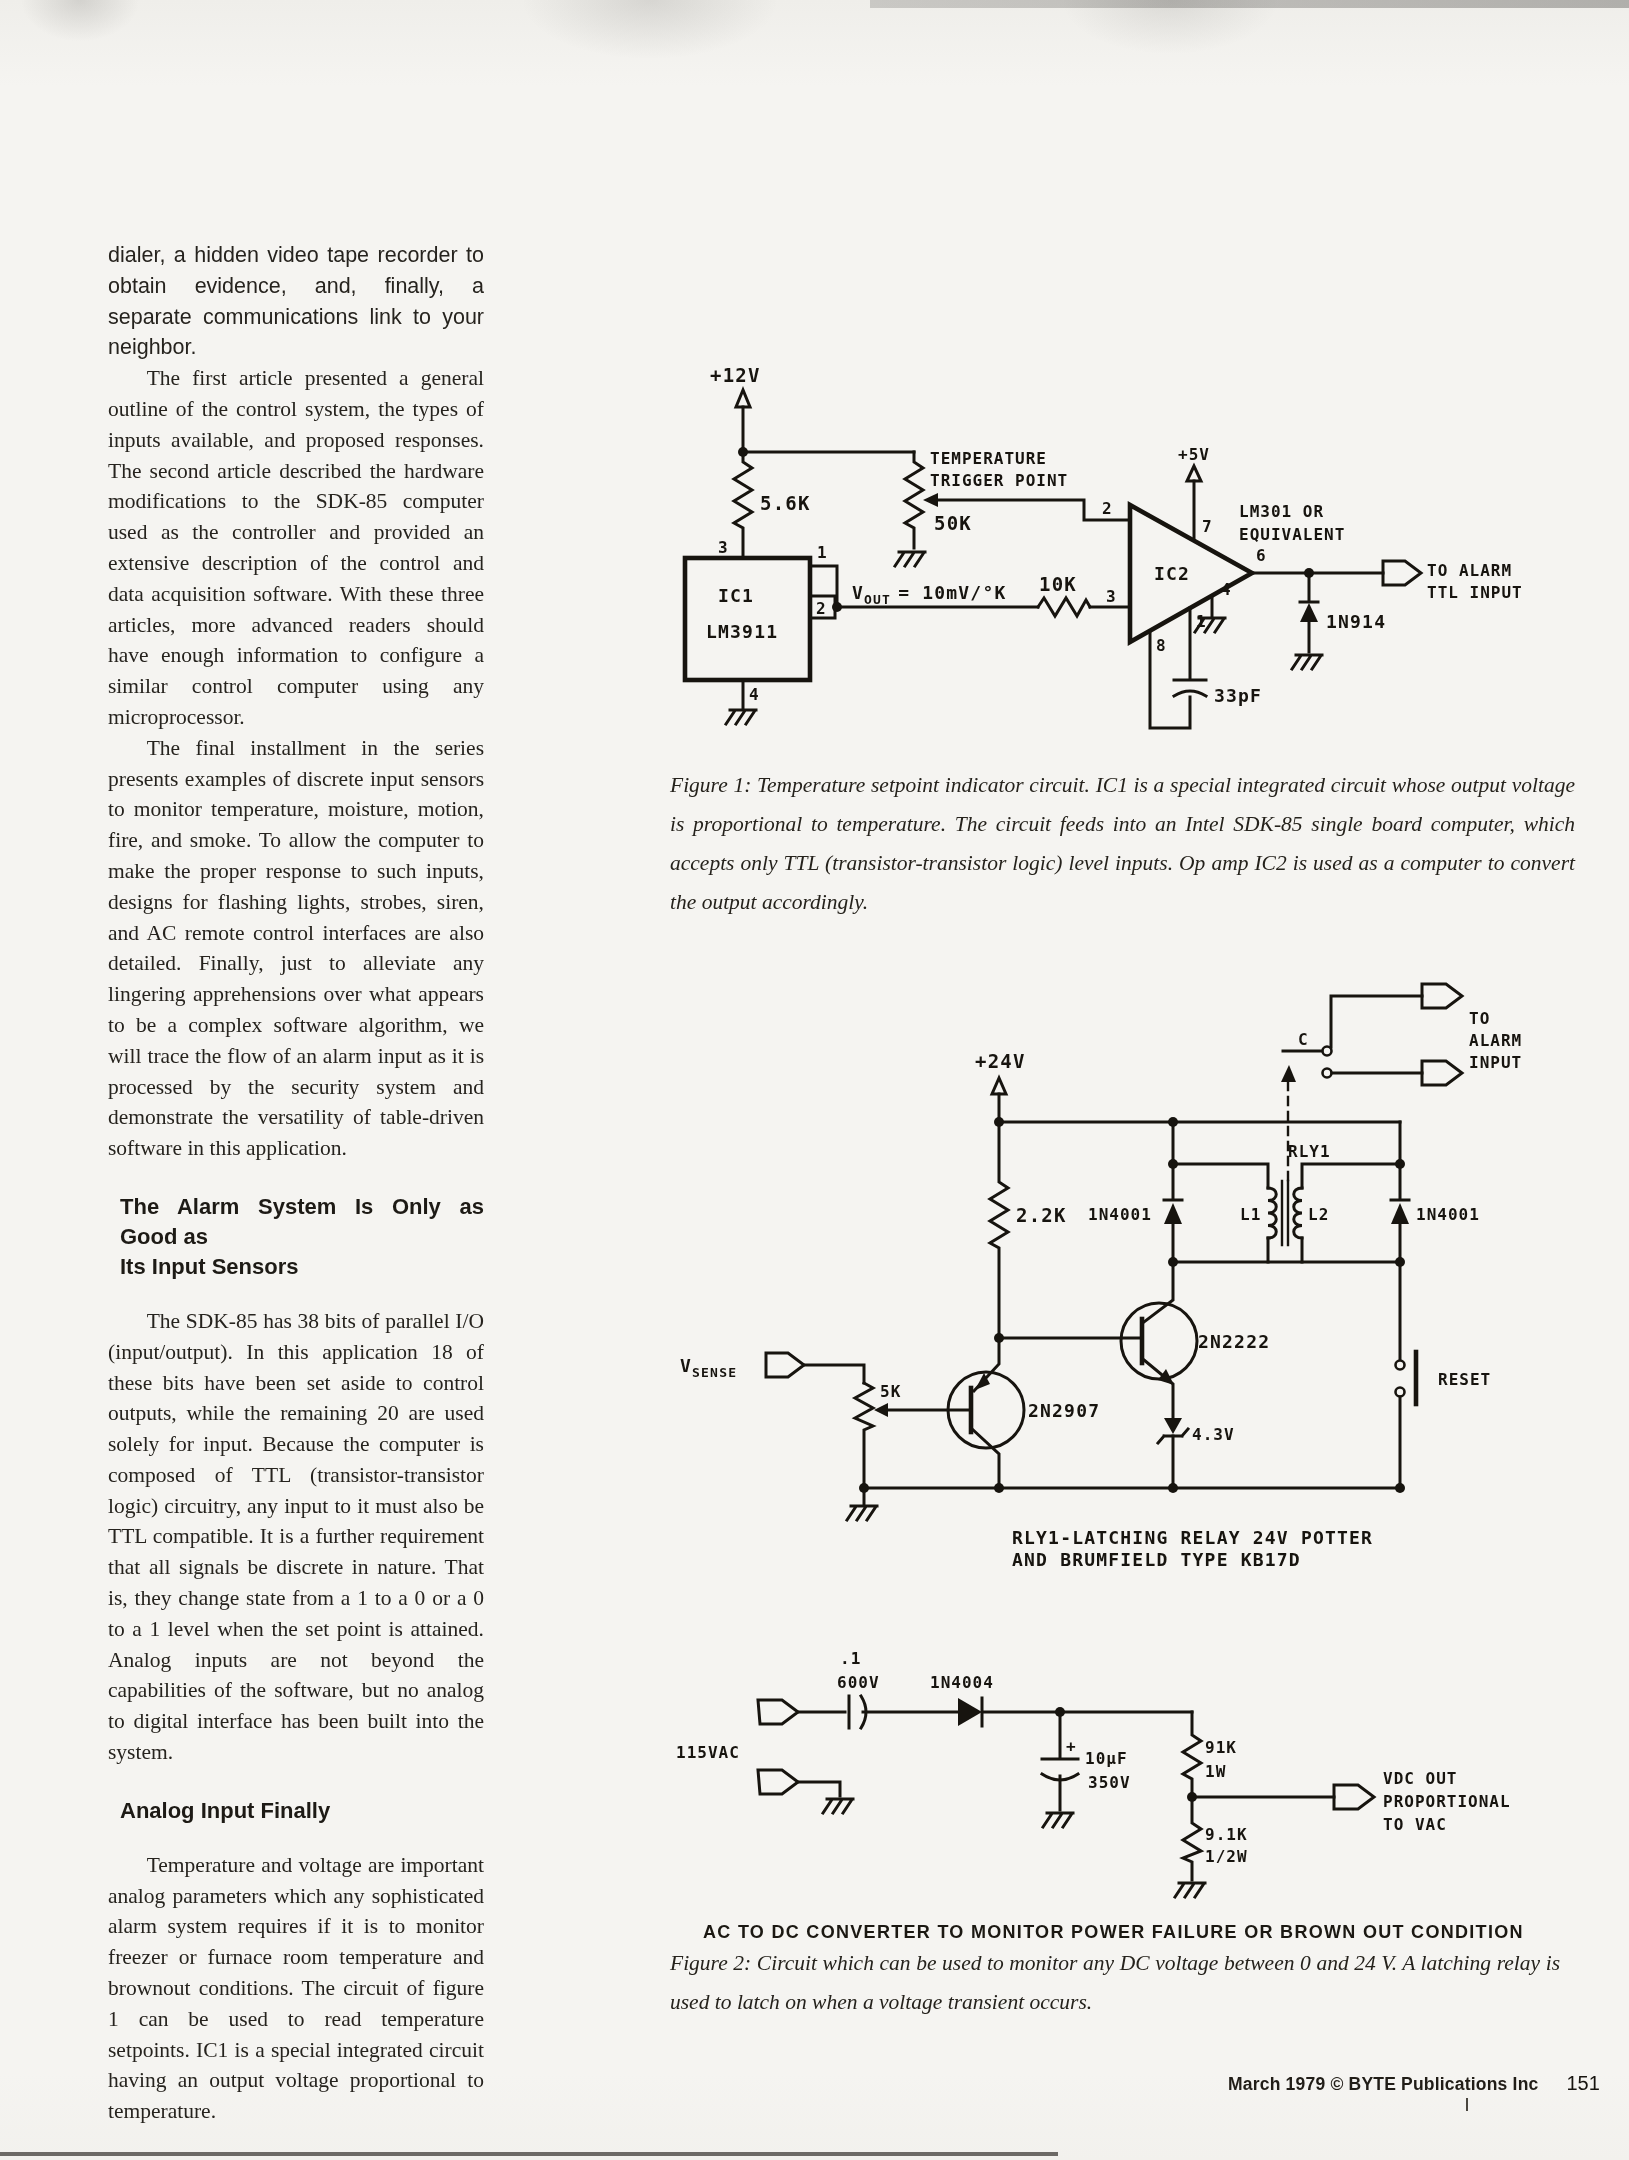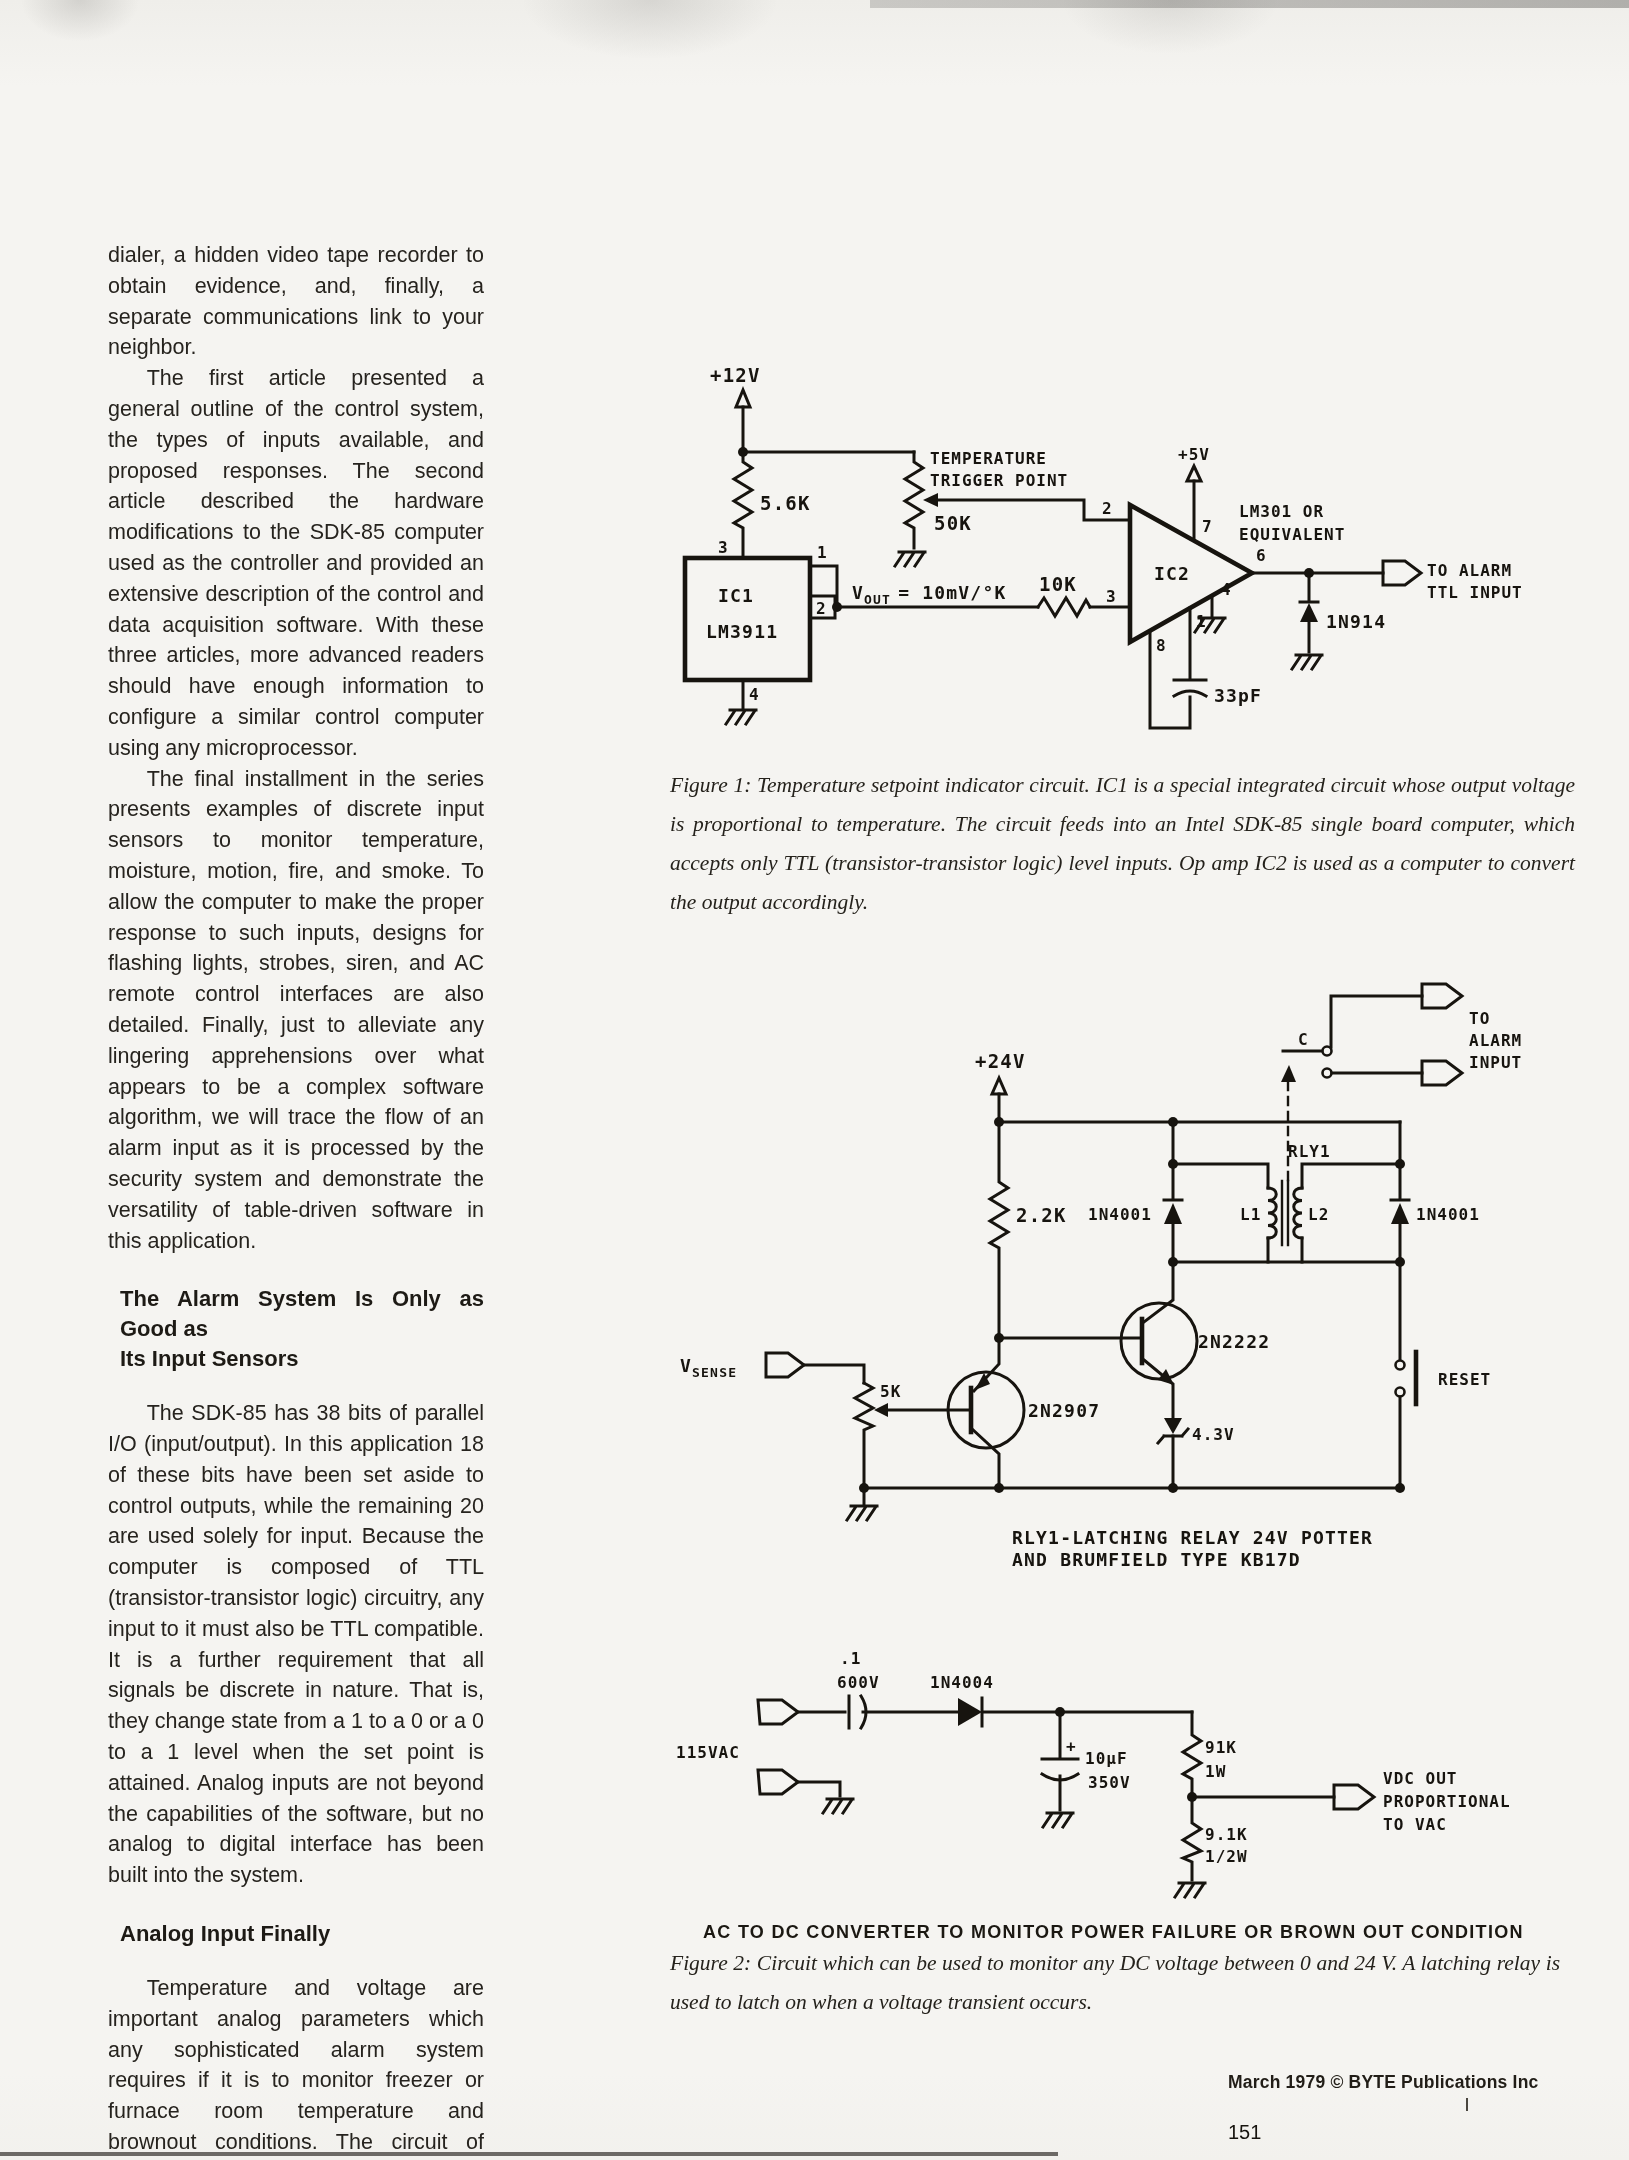--- a/index.html
+++ b/index.html
@@ -8,32 +8,32 @@
   .page:before{content:"";position:absolute;inset:0;
     background:linear-gradient(180deg,#efeeea 0%,#f5f4f1 4%,#f5f4f1 96%,#f2f1ed 100%);}
   .smudge{position:absolute;pointer-events:none;}
   .botline{position:absolute;left:0;top:2152px;width:1058px;height:4px;background:#55514c;opacity:.85;}
   .tick{position:absolute;left:1466px;top:2098px;width:2px;height:13px;background:#4a463f;}
 
   
   .col{position:absolute;left:108px;top:240px;width:376px;
        font-size:21.5px;line-height:30.8px;text-align:justify;color:#26231e;}
   .col p{margin:0;}
-  .col p.ind{text-indent:1.8em;}
+  .col p.ind{text-indent:1.8em;font-family:Liberation Serif, serif;}
   .col h3{font-size:22px;line-height:30px;margin:28px 0 24px 12px;white-space:pre-line;color:#1d1a15;}
 
   
   .cap{position:absolute;font-family:"Liberation Serif",serif;font-style:italic;
        font-size:21.5px;line-height:39px;text-align:justify;color:#25221c;}
   .figtitle{position:absolute;font-family:Liberation Sans, sans-serif;font-weight:bold;
        font-size:18px;letter-spacing:1.3px;color:#1b1812;white-space:nowrap;}
 
   
   .footer{position:absolute;left:1000px;top:2072px;width:560px;display:flex;
-          justify-content:flex-start;align-items:baseline;gap:28px;flex-direction:column;}
+          justify-content:flex-start;align-items:baseline;gap:28px;}
   .credit{font-size:17.5px;font-weight:bold;letter-spacing:.2px;color:#211d17;margin-left:228px;white-space:nowrap;}
   .pageno{font-size:20px;font-weight:normal;color:#17140f;}
 
   
   svg{position:absolute;overflow:visible;}
   .wire{stroke:#17140f;stroke-width:3;fill:none;stroke-linecap:square;}
   .thick{stroke-width:4.6;}
   .thin{stroke-width:2.4;}
   .dash{stroke-dasharray:8 7;}
   .fillb{fill:#17140f;stroke:none;}

